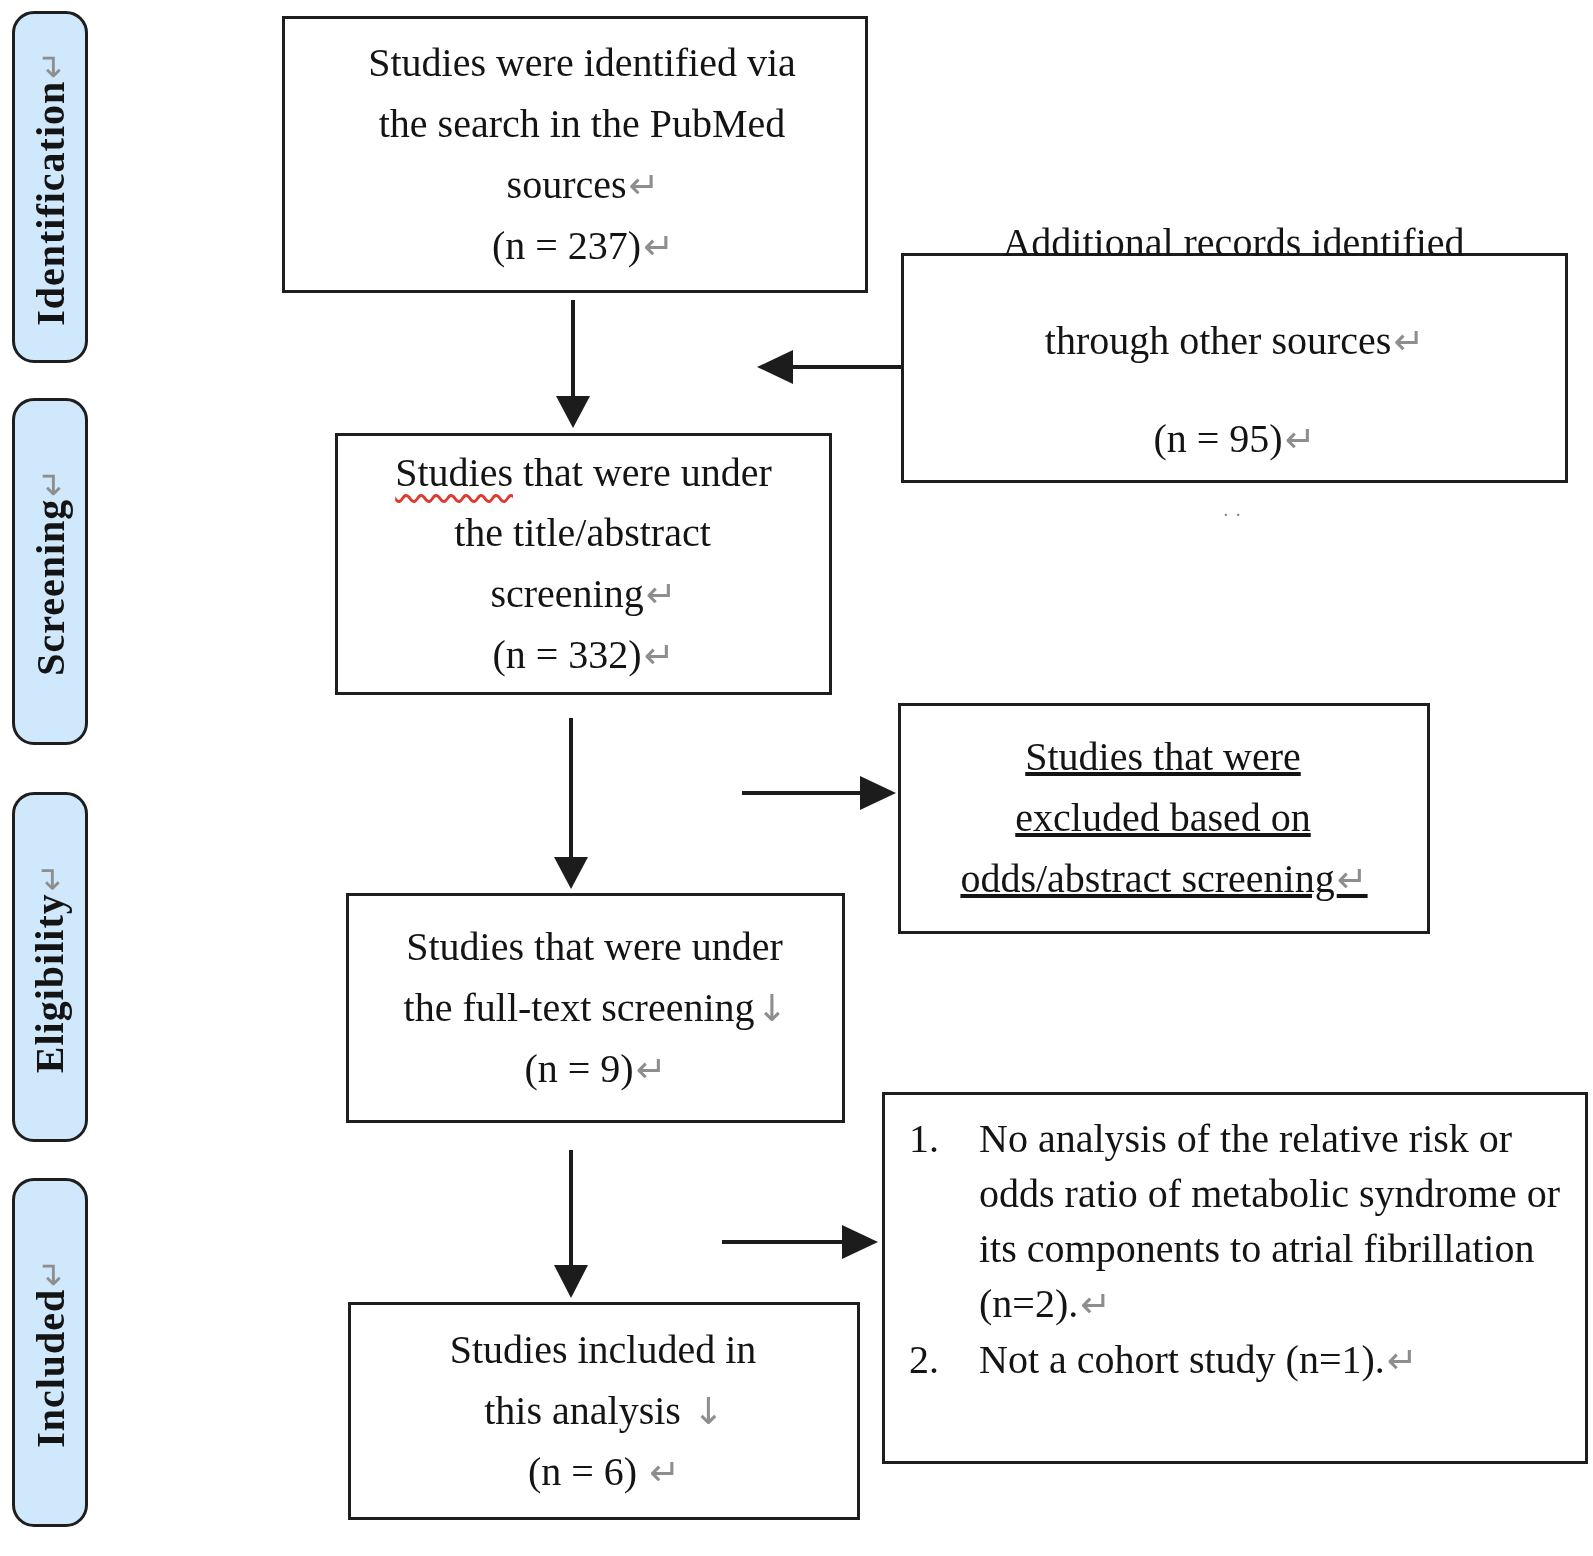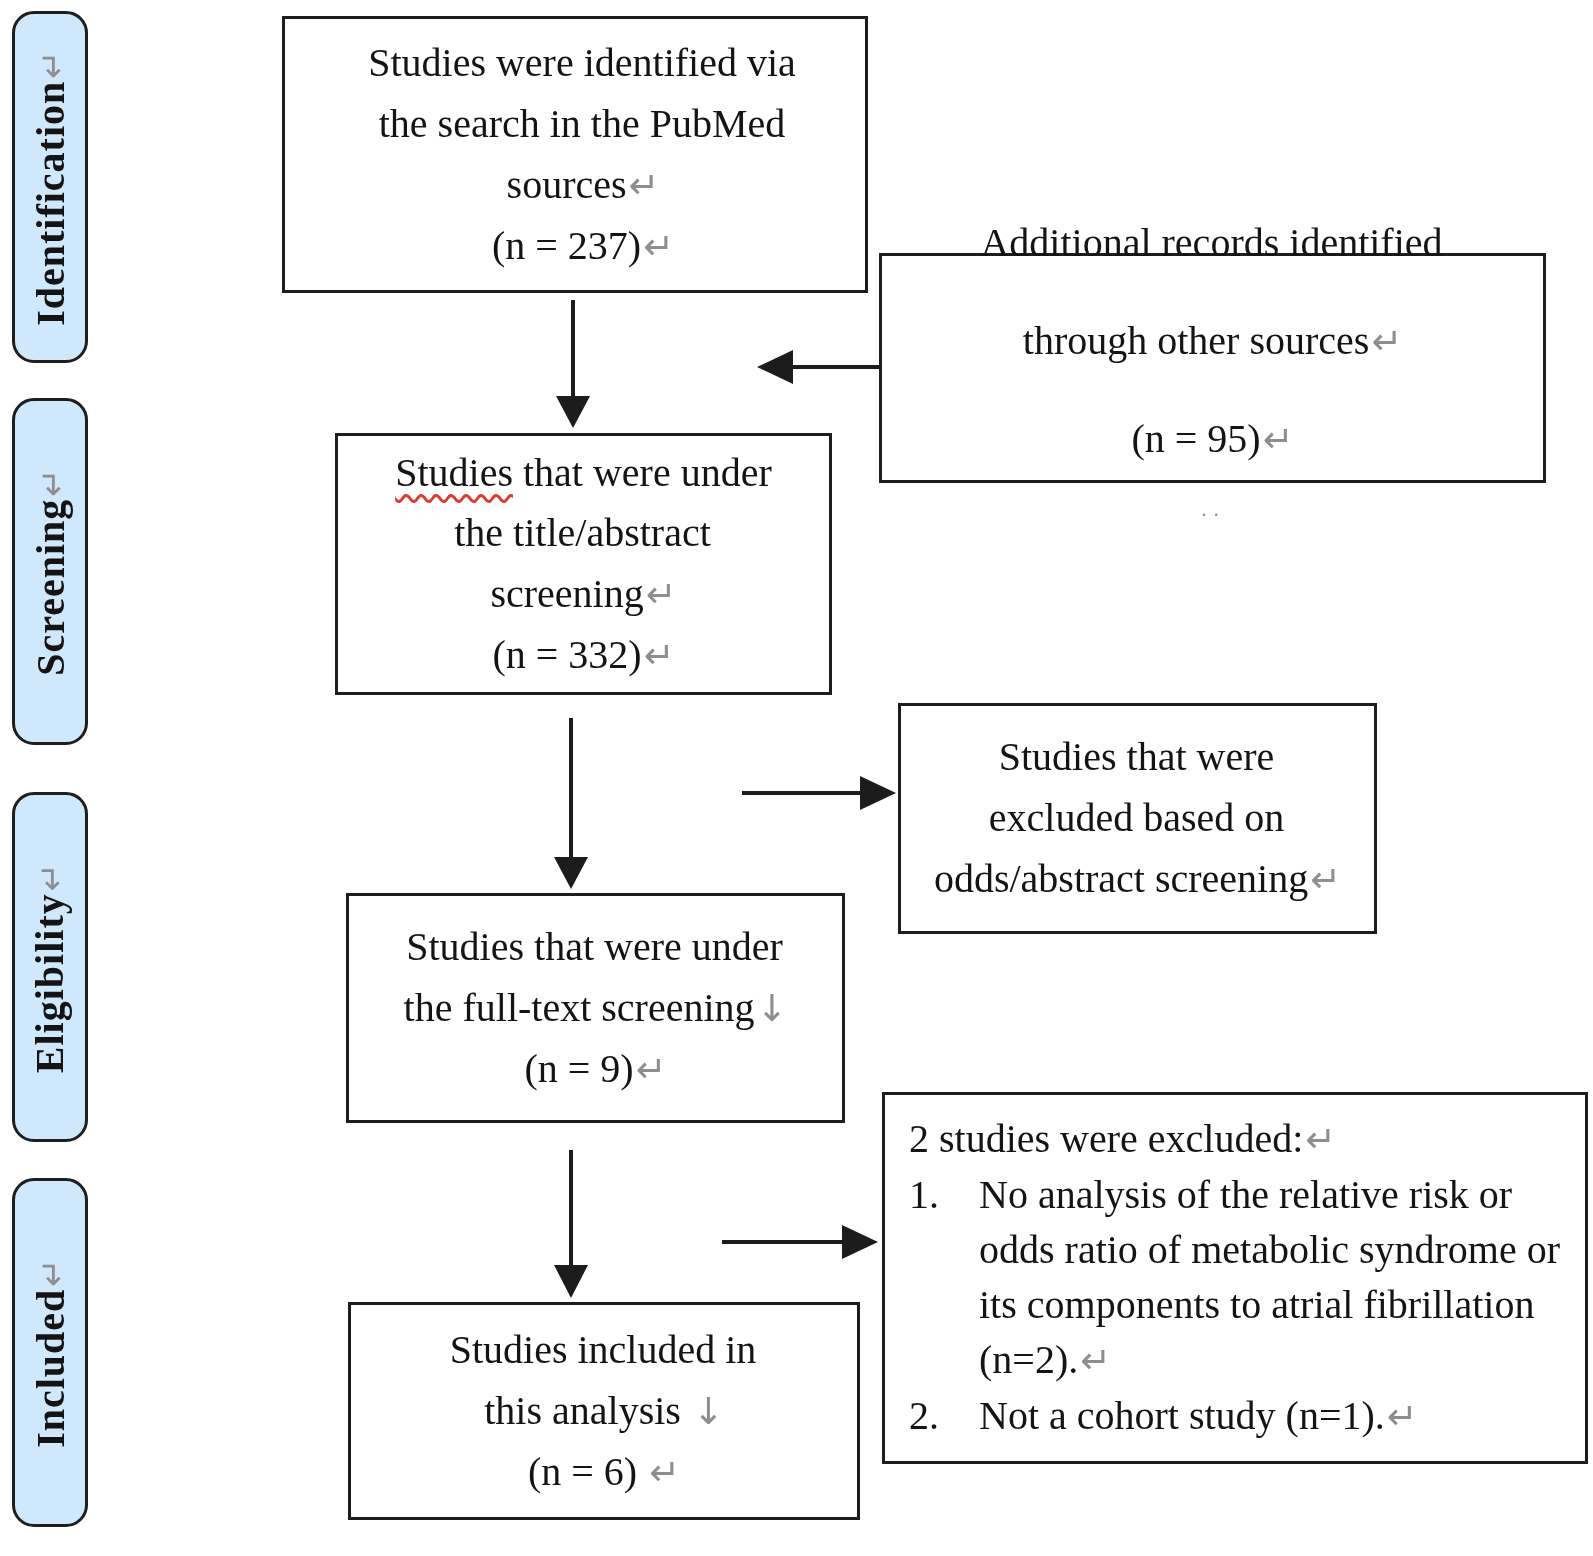--- a/index.html
+++ b/index.html
@@ -95,48 +95,47 @@
     </g>
   </svg>
 
   <div class="box center" style="left:282px;top:16px;width:586px;height:277px;padding-left:16px;">
     <div class="line"><span>Studies were identified via</span><span class="mark"></span></div>
     <div class="line"><span>the search in the PubMed</span><span class="mark"></span></div>
     <div class="line"><span>sources</span><span class="mark">↵</span></div>
     <div class="line"><span>(n = 237)</span><span class="mark">↵</span></div>
   </div>
 
-  <div class="box center" style="left:879px;top:253px;width:667px;height:230px;gap:37px;">
+  <div class="box center" style="left:901px;top:253px;width:667px;height:230px;gap:37px;">
     <div class="line"><span>Additional records identified</span><span class="mark"></span></div>
     <div class="line"><span>through other sources</span><span class="mark">↵</span></div>
     <div class="line"><span>(n = 95)</span><span class="mark">↵</span></div>
     <div class="dots">··</div>
   </div>
 
   <div class="box center" style="left:335px;top:433px;width:497px;height:262px;">
     <div class="line"><span class="squiggle">Studies</span><span> that were under</span></div>
     <div class="line"><span>the title/abstract</span><span class="mark"></span></div>
     <div class="line"><span>screening</span><span class="mark">↵</span></div>
     <div class="line"><span>(n = 332)</span><span class="mark">↵</span></div>
   </div>
 
-  <div class="box center" style="left:898px;top:703px;width:479px;height:231px;">
+  <div class="box center" style="left:898px;top:703px;width:532px;height:231px;text-decoration:underline;">
     <div class="line"><span>Studies that were</span><span class="mark"></span></div>
     <div class="line"><span>excluded based on</span><span class="mark"></span></div>
     <div class="line"><span>odds/abstract screening</span><span class="mark">↵</span></div>
   </div>
 
   <div class="box center" style="left:346px;top:893px;width:499px;height:230px;">
     <div class="line"><span>Studies that were under</span><span class="mark"></span></div>
     <div class="line"><span>the full-text screening</span><span class="mark">↓</span></div>
     <div class="line"><span>(n = 9)</span><span class="mark">↵</span></div>
   </div>
 
   <div class="box listbox" style="left:882px;top:1092px;width:706px;height:372px;">
-    <div class="line"><span>2 studies were excluded:</span><span class="mark">↵</span></div>
     <div class="xitem">
       <span class="xnum">1.</span>
       <div class="xbody"><span>No analysis of the relative risk or odds ratio of metabolic syndrome or its components to atrial fibrillation (n=2).</span><span class="mark">↵</span></div>
     </div>
     <div class="xitem">
       <span class="xnum">2.</span>
       <div class="xbody"><span>Not a cohort study (n=1).</span><span class="mark">↵</span></div>
     </div>
   </div>
 

